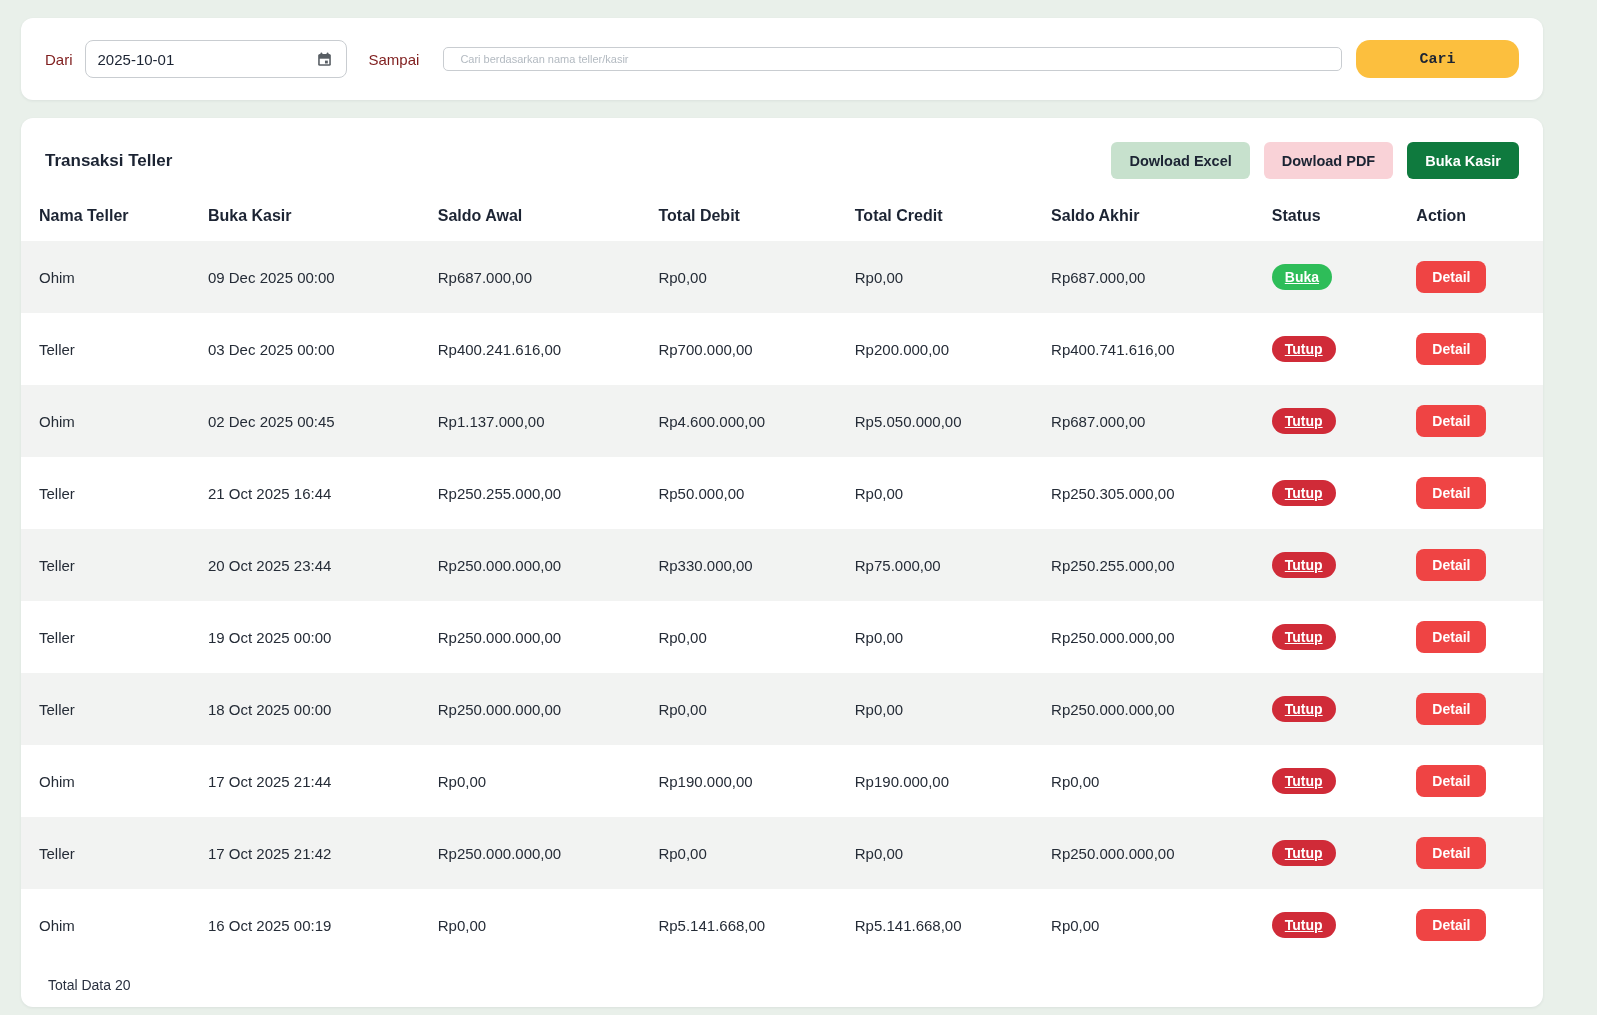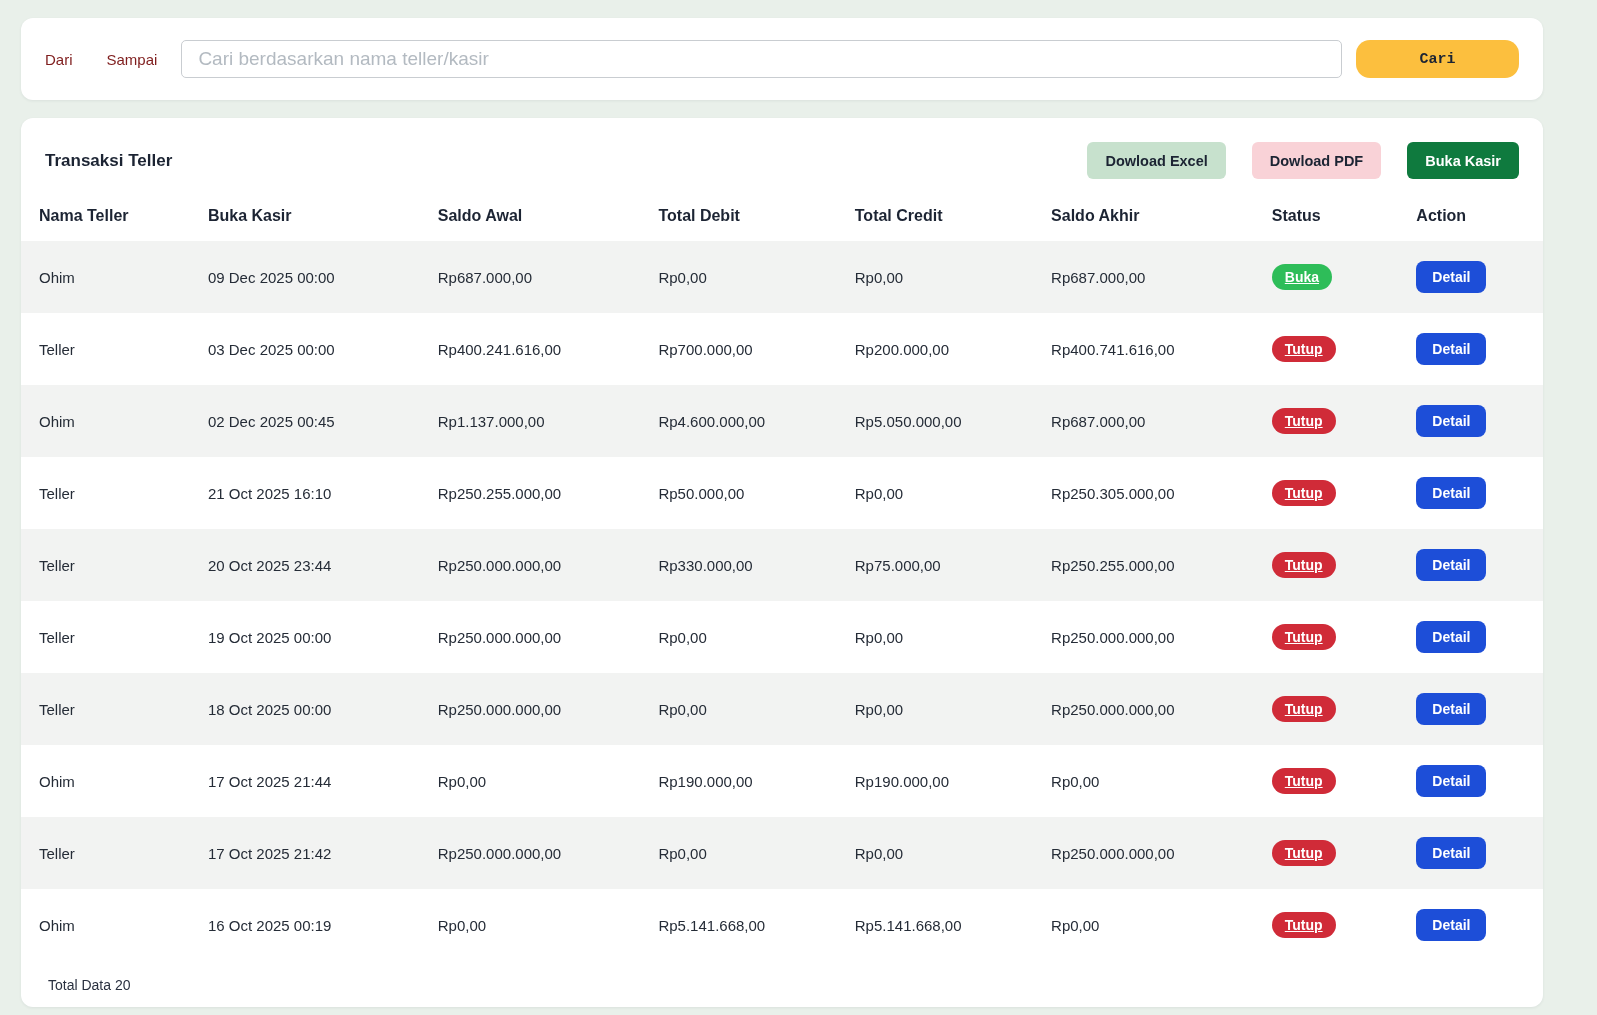--- a/index.html
+++ b/index.html
@@ -32,42 +32,42 @@
   .date-input {
     display: flex; align-items: center; justify-content: space-between;
     width: 262px; height: 38px;
     border: 1px solid #c9cdd1; border-radius: 8px;
     padding: 0 12px; font-size: 15px; background: #fff;
     cursor: pointer;
   }
   .date-input .cal { flex: 0 0 auto; display: flex; }
   .sampai-label { margin-left: 22px; }
   .search-input {
-    flex: 1; height: 38px;
+    flex: 1; height: 24px;
     border: 1px solid #c9cdd1; border-radius: 5px;
     margin-left: 12px; padding: 0 16px;
-    font-size: 19px; font-family: inherit; color: #1c2433;
+    font-size: 11px; font-family: inherit; color: #1c2433;
     outline: none;
   }
   .search-input::placeholder { color: #b3bac1; }
   .cari-btn {
     width: 163px; height: 38px; margin-left: 14px;
     background: #fcbf3e; border: none; border-radius: 14px;
     font-size: 15px; font-weight: bold; color: #1c2433;
     font-family: Liberation Mono, monospace; cursor: pointer;
   }
 
   
   .table-card { padding: 0 0 14px 0; }
   .table-top {
     display: flex; align-items: center; justify-content: space-between;
     padding: 24px 24px 12px 24px;
   }
   .table-title { margin: 0; font-size: 17px; font-weight: bold; }
-  .top-actions { display: flex; gap: 26px; }
+  .top-actions { display: flex; gap: 14px; }
   .pill-btn {
     height: 37px; padding: 0 18px;
     border: none; border-radius: 6px;
     font-size: 14.5px; font-weight: bold; font-family: inherit;
     cursor: pointer; color: #1c2433;
   }
   .excel-btn { background: #c7e1cd; }
   .pdf-btn   { background: #f9d2d7; }
   .kasir-btn { background: #0f7a3e; color: #ffffff; }
 
@@ -86,36 +86,48 @@
 
   .badge {
     display: inline-block; padding: 5px 13px;
     border-radius: 999px; color: #ffffff;
     font-size: 14px; font-weight: 600; text-decoration: underline;
   }
   .badge-open   { background: #2ebd59; }
   .badge-closed { background: #d02b38; }
 
   .detail-btn {
-    background: #1d4ed8; color: #ffffff;
+    background: #ef4444; color: #ffffff;
     border: none; border-radius: 8px;
     padding: 8px 16px; font-size: 14px; font-weight: 600;
     font-family: inherit; cursor: pointer;
   }
 
   .total-label { font-size: 14px; color: #2a3140; padding: 16px 0 0 27px; }
 </style>
 </head>
 <body>
 
 <div class="page">
 
   <section class="card filter-card">
     <div class="filter-row">
       <span class="field-label">Dari</span>
+      <div class="date-input">
+        <span>2025-10-01</span>
+        <span class="cal">
+          <svg viewBox="0 0 24 24" width="19" height="19" aria-hidden="true">
+            <rect x="4" y="5" width="16" height="15" rx="2" fill="#585e64"></rect>
+            <rect x="6" y="11" width="12" height="7" fill="#ffffff"></rect>
+            <rect x="12.6" y="13.4" width="3.6" height="3.6" fill="#585e64"></rect>
+            <rect x="7" y="3" width="2.2" height="4" rx="1" fill="#585e64"></rect>
+            <rect x="14.8" y="3" width="2.2" height="4" rx="1" fill="#585e64"></rect>
+          </svg>
+        </span>
+      </div>
       <span class="field-label sampai-label">Sampai</span>
       <input class="search-input" type="text" placeholder="Cari berdasarkan nama teller/kasir" style="">
       <button class="cari-btn">Cari</button>
     </div>
   </section>
 
   <section class="card table-card">
     <div class="table-top">
       <h2 class="table-title">Transaksi Teller</h2>
       <div class="top-actions">
@@ -189,21 +201,21 @@
     <td>
       <span class="badge badge-closed">Tutup</span>
     </td>
     <td>
       <button class="detail-btn">Detail</button>
     </td>
   </tr>
 
   <tr>
     <td>Teller</td>
-    <td>21 Oct 2025 16:10</td>
+    <td>21 Oct 2025 16:44</td>
     <td>Rp250.255.000,00</td>
     <td>Rp50.000,00</td>
     <td>Rp0,00</td>
     <td>Rp250.305.000,00</td>
     <td>
       <span class="badge badge-closed">Tutup</span>
     </td>
     <td>
       <button class="detail-btn">Detail</button>
     </td>

